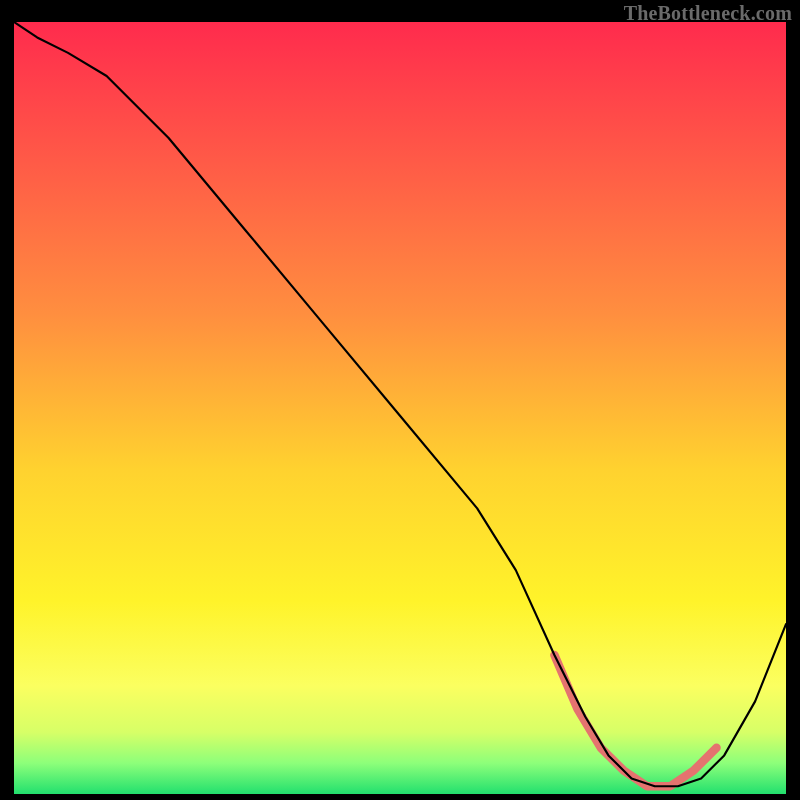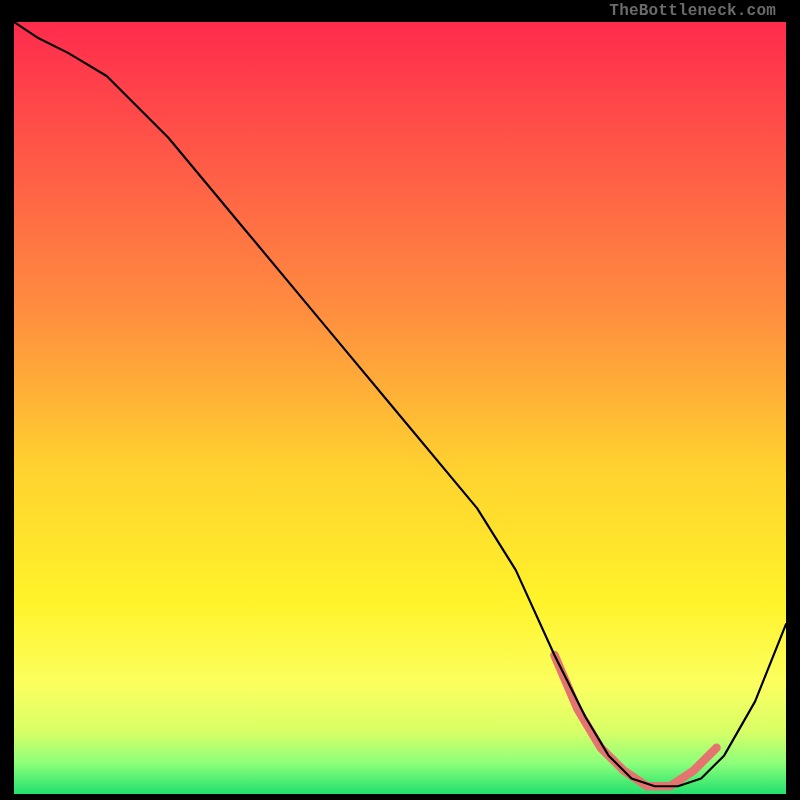--- a/index.html
+++ b/index.html
@@ -21,23 +21,23 @@
   .gradient {
     position: absolute;
     left: 0;
     top: 0;
     width: 100%;
     height: 100%;
   }
   .watermark {
     position: absolute;
     top: 2px;
-    right: 24px;
-    font-family: Liberation Mono, monospace;
-    font-size: 16px;
+    right: 8px;
+    font-family: Liberation Serif, serif;
+    font-size: 20px;
     font-weight: 600;
     color: #6a6a6a;
     letter-spacing: 0.2px;
   }
   svg.curve {
     position: absolute;
     left: 0;
     top: 0;
     width: 100%;
     height: 100%;

